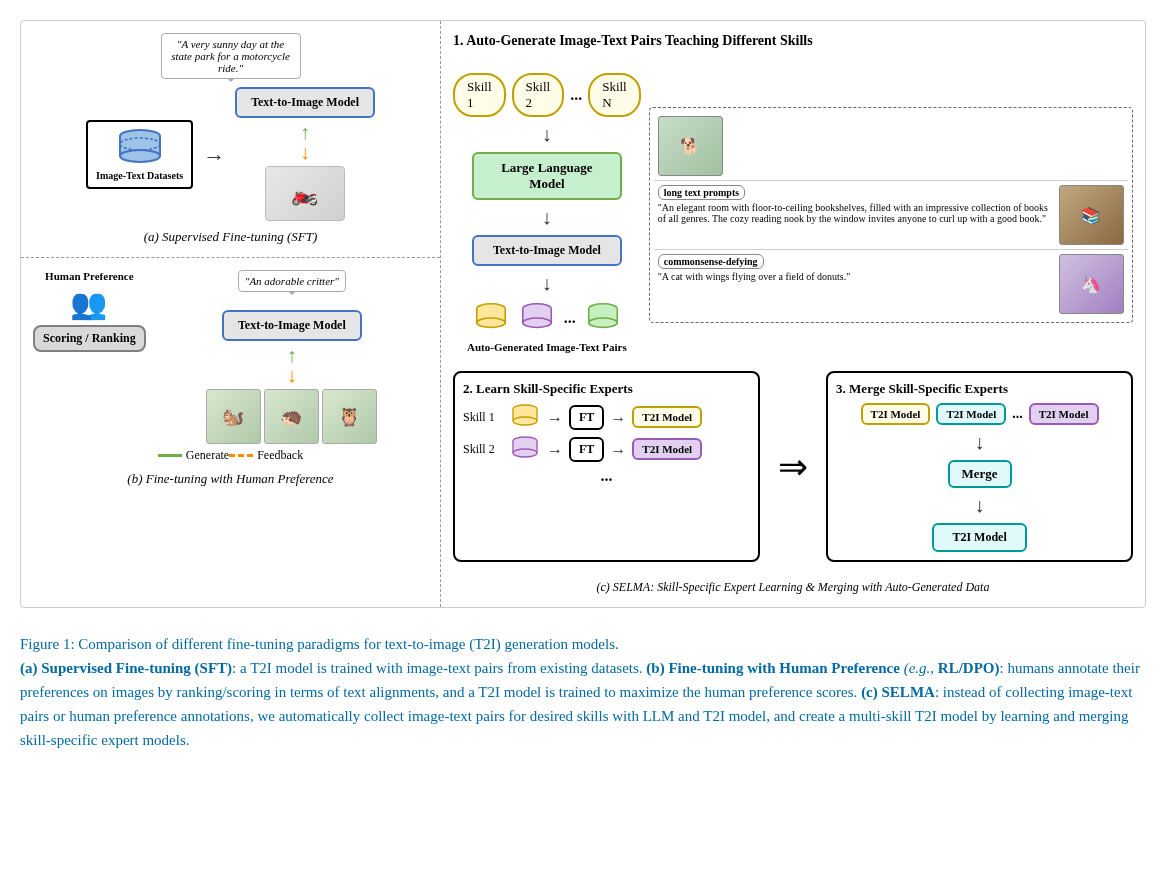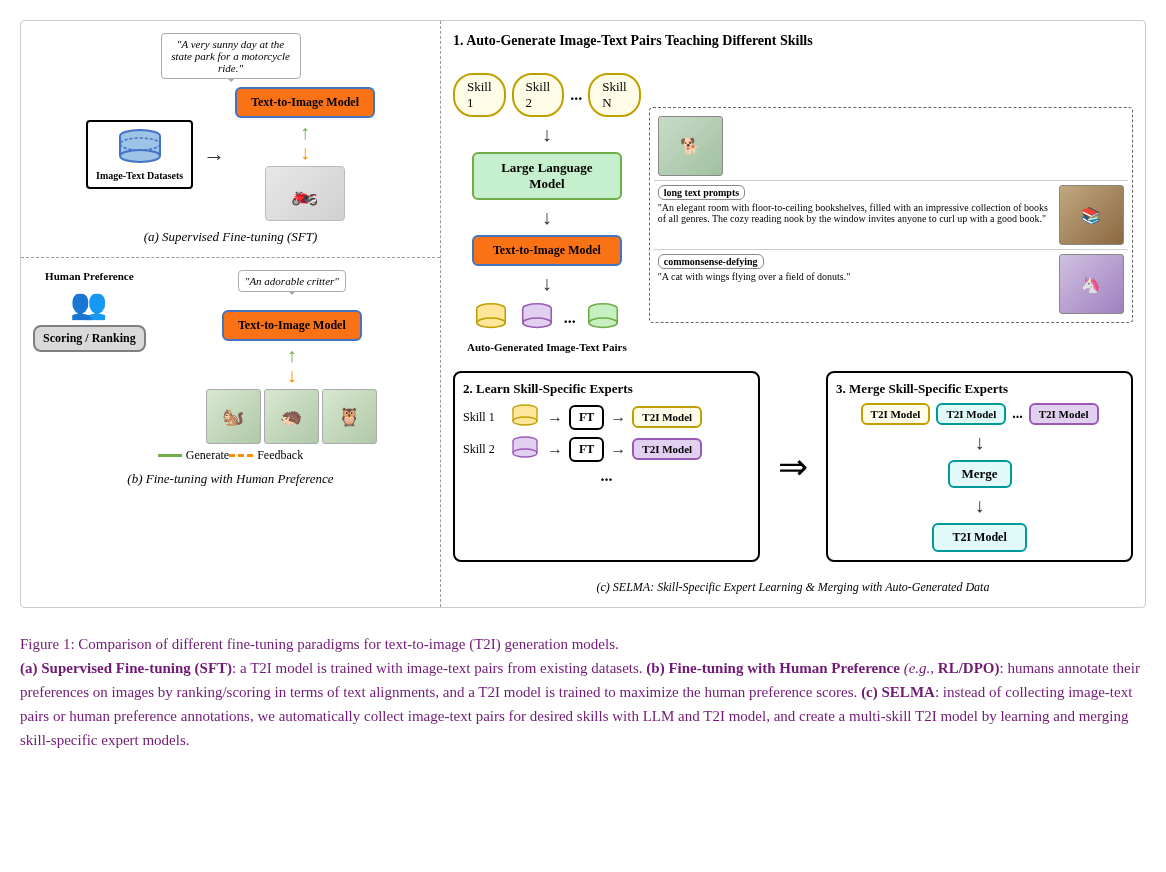--- a/index.html
+++ b/index.html
@@ -54,21 +54,21 @@
 
     .panel-label {
       font-style: italic;
       font-size: 13px;
       text-align: center;
       margin-top: 8px;
       color: #000;
     }
 
     .box-blue {
-      background: #f97316;
+      background: #e5e5e5;
       border: 2px solid #4472c4;
       border-radius: 6px;
       padding: 6px 14px;
       text-align: center;
       font-size: 13px;
       font-weight: bold;
       color: #000;
     }
 
     .box-teal {
@@ -326,21 +326,21 @@
 
     .big-arrow {
       font-size: 36px;
       color: #000;
     }
 
     
     .figure-caption {
       font-size: 15px;
       line-height: 1.6;
-      color: #701a75;
+      color: #0369a1;
       padding: 8px 0;
     }
 
     .caption-bold {
       font-weight: bold;
     }
 
     
     .arrows-pair {
       display: flex;

